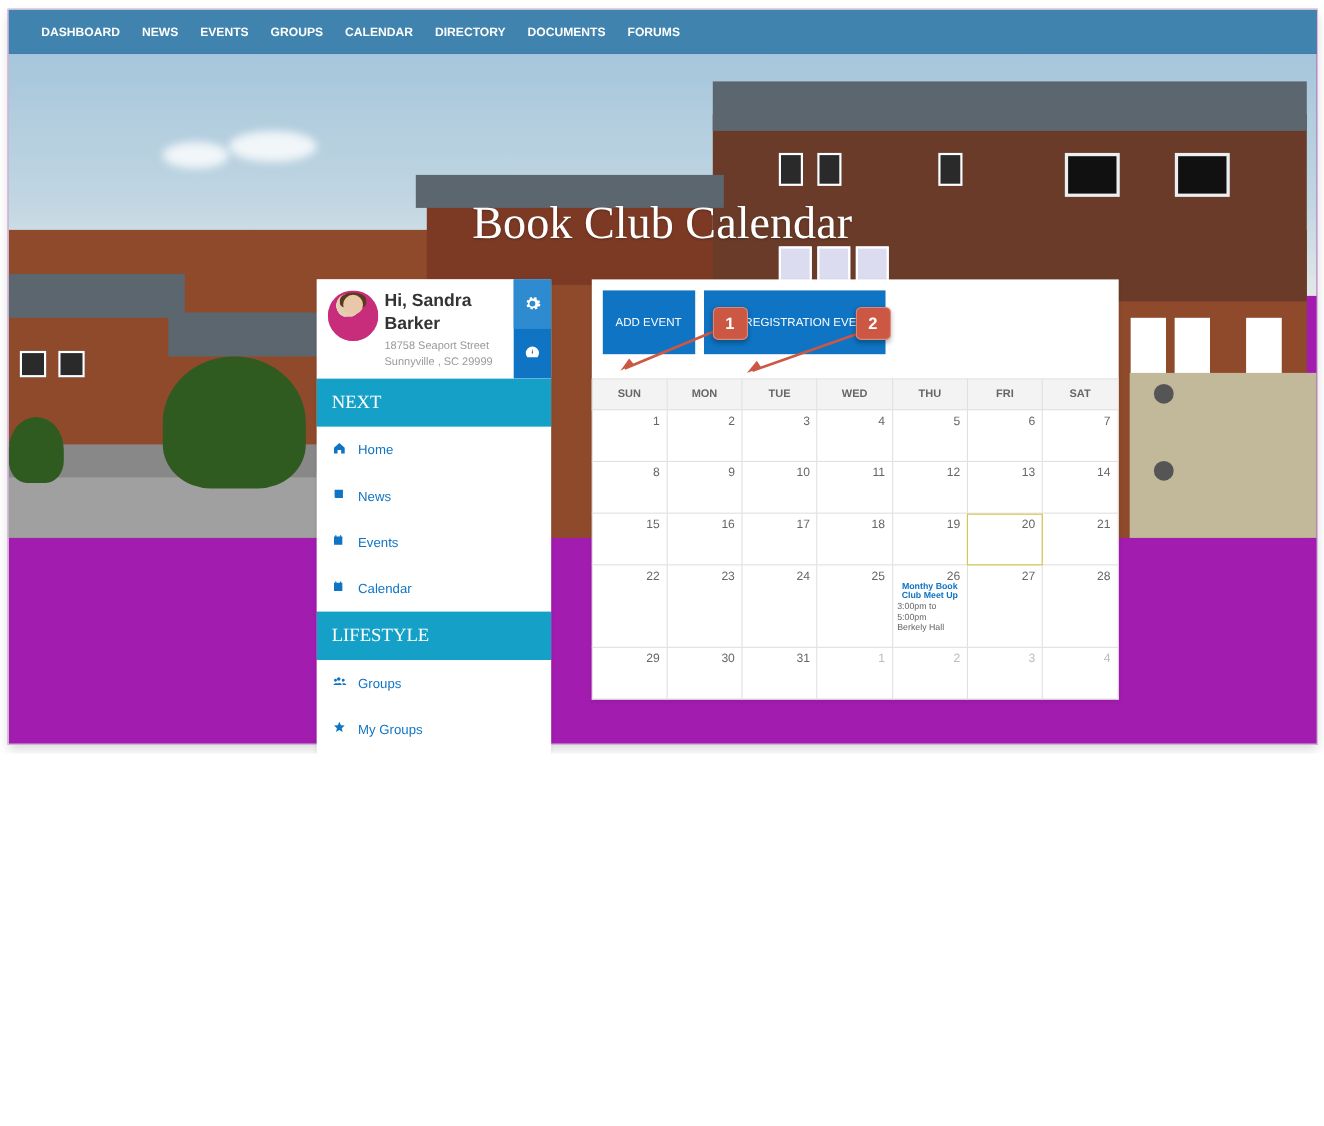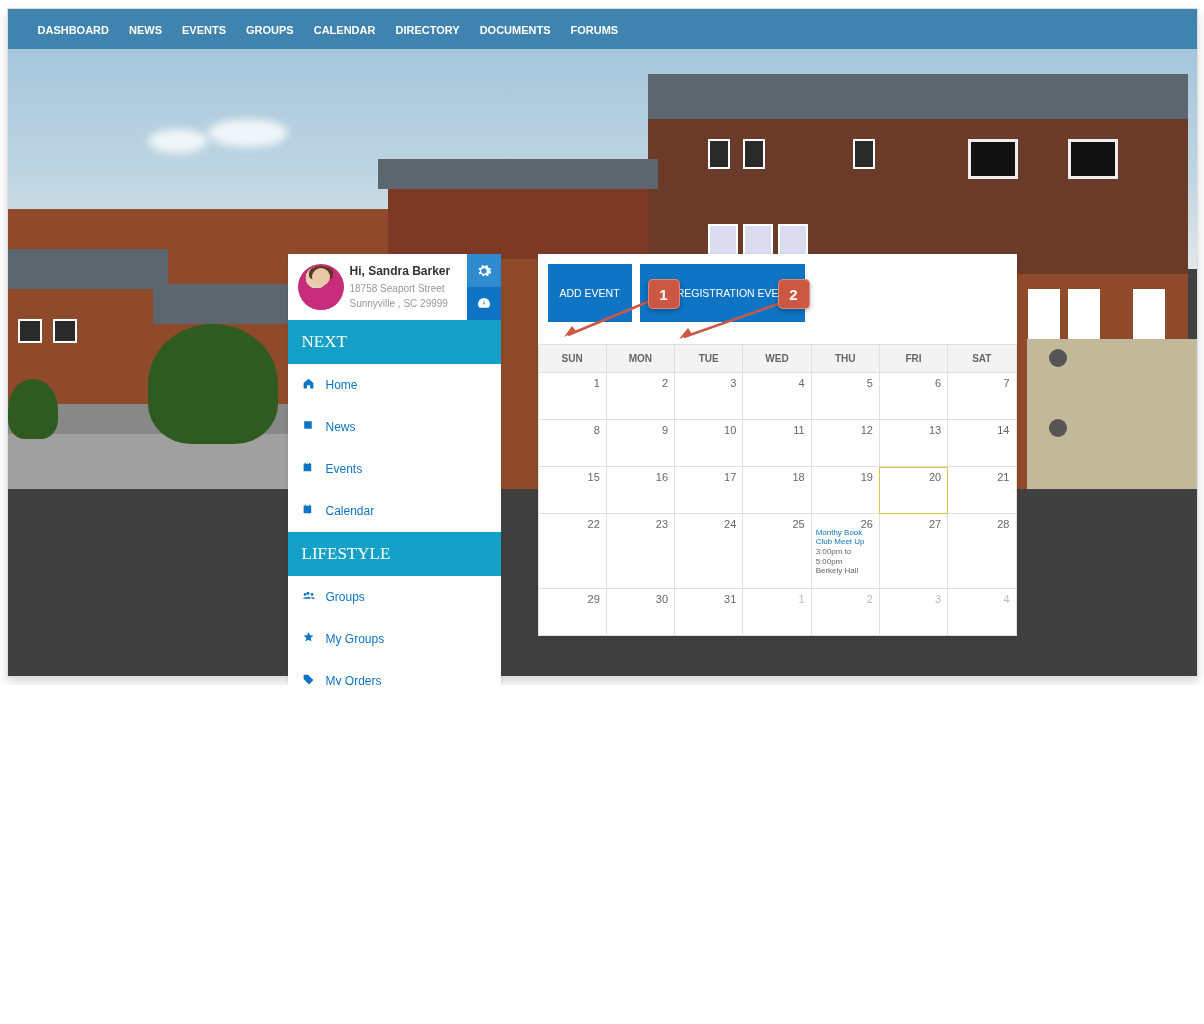--- a/index.html
+++ b/index.html
@@ -1,17 +1,17 @@
 <!DOCTYPE html>
 <html><head>
 <meta charset="utf-8">
 <style>
   * { box-sizing: border-box; margin: 0; padding: 0; }
   body { font-family: Arial, Helvetica, sans-serif; background: #fff; color: #333; }
-  .wrap { width: 1191px; margin: 8px auto; border: 1px solid #ddd; box-shadow: 0 5px 10px rgba(0,0,0,0.15); position: relative; background: #404040; }
+  .wrap { width: 1191px; margin: 8px auto; border: 1px solid #ddd; box-shadow: 0 5px 10px rgba(0,0,0,0.15); position: relative; background: #a21caf; }
   .topnav { background: #3f83ae; color: #fff; display: flex; padding: 0 20px; font-size: 11px; font-weight: 600; }
   .topnav .item { padding: 15px 10px 13px; cursor: pointer; }
   .hero { height: 440px; position: relative; overflow: hidden; }
   .hero-bg { position: absolute; inset: 0; }
   .sky { position: absolute; top:0; left:0; right:0; height:220px; background: linear-gradient(180deg,#a6c6db 0%, #c0d6e2 60%, #e2e8e8 100%); }
   .cloud { position:absolute; background: rgba(255,255,255,0.8); border-radius:50%; filter: blur(4px); }
   .win { position:absolute; background:#2a2a2a; border:2px solid #fff; }
   .brick { position:absolute; background:#9b4b2b; }
   .bush { position:absolute; background:#2f5a20; border-radius:60% 60% 40% 40%; }
   .hero-title { position:absolute; top:130px; left:0; right:0; text-align:center; color:#fff; font-size:42px; font-weight:400; text-shadow:0 1px 2px rgba(0,0,0,.3); font-family: Georgia, serif; }
@@ -21,21 +21,21 @@
   
   .sidebar { position:absolute; left: 280px; top:0; width:213px; background:#fff; box-shadow:0 1px 4px rgba(0,0,0,0.1); }
   .profile { display:flex; position:relative; background:#fff; }
   .avatar-wrap { padding:10px 6px 10px 10px; }
   .avatar { width:46px; height:46px; border-radius:50%; overflow:hidden; position:relative; }
   .avatar-bg { position:absolute; inset:0; background: radial-gradient(circle at 40% 30%, #e6cdb6 0 25%, transparent 26%), linear-gradient(#c72d7b,#c72d7b); }
   .avatar-head { position:absolute; top:4px; left:14px; width:18px; height:18px; background:#e8c8a8; border-radius:50%; }
   .avatar-body { position:absolute; bottom:0; left:7px; width:32px; height:22px; background:#c72d7b; border-radius:30% 30% 0 0; }
   .avatar-hair { position:absolute; top:2px; left:11px; width:24px; height:14px; background:#5a3a1e; border-radius:50% 50% 30% 30%; }
   .profile-text { padding:10px 2px 8px 0; font-size:11px; line-height:1.3; flex:1; }
-  .profile-text .greet { font-weight:700; color:#333; font-size:12px; }
+  .profile-text .greet { font-weight:700; color:#333; font-size:16px; }
   .profile-text .addr { color:#999; font-size:10px; margin-top:2px; }
   .profile-icons { width:34px; background:#0f74c4; display:flex; flex-direction:column; }
   .profile-icons .pi { flex:1; display:flex; align-items:center; justify-content:center; color:#fff; cursor:pointer; }
   .profile-icons .pi.light { background:#2f8bcf; }
   .sidebar-section-title { background:#15a1c7; color:#fff; padding:12px 14px; font-size:17px; font-family: Georgia, serif; }
   .side-items { background:#fff; }
   .side-item { display:flex; align-items:center; gap:10px; padding:13px 14px; color:#0f74c4; font-size:12px; cursor:pointer;text-align:right; }
   .side-item .ic { width:14px; text-align:center; }
 
   
@@ -57,21 +57,21 @@
   .cal-navbtn { background:#0f74c4; color:#fff; font-size:9px; font-weight:700; padding:4px 6px; cursor:pointer; }
   .cal-toolbar { padding:10px 10px; display:flex; gap:8px; }
   .cal-btn { background:#0f74c4; color:#fff; font-size:10.5px; padding:23px 12px; cursor:pointer; }
   .cal-table { width:100%; border-collapse:collapse; table-layout:fixed;margin-top:12px; }
   .cal-table th { background:#f3f3f3; color:#666; font-size:10px; font-weight:700; padding:8px 0; border:1px solid #e0e0e0; }
   .cal-table td { border:1px solid #e0e0e0; height:47px; vertical-align:top; position:relative; }
   .cal-table td .num { position:absolute; top:4px; right:6px; font-size:11px; color:#666; }
   .cal-table td.other .num { color:#bbb; }
   .cal-table td.today { outline:1px solid #d4c74a; outline-offset:-1px; }
   .event-cell { padding:14px 4px 4px 4px; font-size:8px; line-height:1.15; }
-  .event-title { color:#0f74c4; font-weight:400; cursor:pointer; }
+  .event-title { color:#0f74c4; font-weight:700; cursor:pointer;text-align:center; }
   .event-time { color:#666; margin-top:1px; }
   .event-loc { color:#666; }
   .cal-table td.has-event { height:75px; }
 
   
   .callout { position:absolute; width:32px; height:30px; background:#cc5843; border-radius:5px; color:#fff; font-weight:700; display:flex; align-items:center; justify-content:center; font-size:15px; box-shadow:0 2px 5px rgba(0,0,0,.3), inset 0 0 0 1px rgba(255,255,255,.3); }
   .callout-line { position:absolute; transform-origin:top left; }
   .callout-line svg { display:block; }
 </style>
 </head>
@@ -122,20 +122,21 @@
 
       <div style="position:absolute; left:0; bottom:0; width:280px; height:60px; background:#a0a0a0;"></div>
       <div style="position:absolute; left:0; bottom:55px; width:280px; height:30px; background:#888;"></div>
 
       <div class="bush" style="left:140px; bottom:45px; width:130px; height:120px;"></div>
       <div class="bush" style="left:0; bottom:50px; width:50px; height:60px;"></div>
       <div style="position:absolute; right:0; bottom:0; width:170px; height:150px; background:#c2b89a;"></div>
       <div style="position:absolute; right:130px; top:300px; width:18px; height:18px; border-radius:50%; background:#555;"></div>
       <div style="position:absolute; right:130px; top:370px; width:18px; height:18px; border-radius:50%; background:#555;"></div>
     </div>
+    <div class="hero-title">Book Club Calendar</div>
   </div>
 
   <div class="content">
 
     <div class="sidebar">
       <div class="profile">
         <div class="avatar-wrap">
             <div class="avatar">
               <div class="avatar-bg"></div>
               <div class="avatar-hair"></div>

